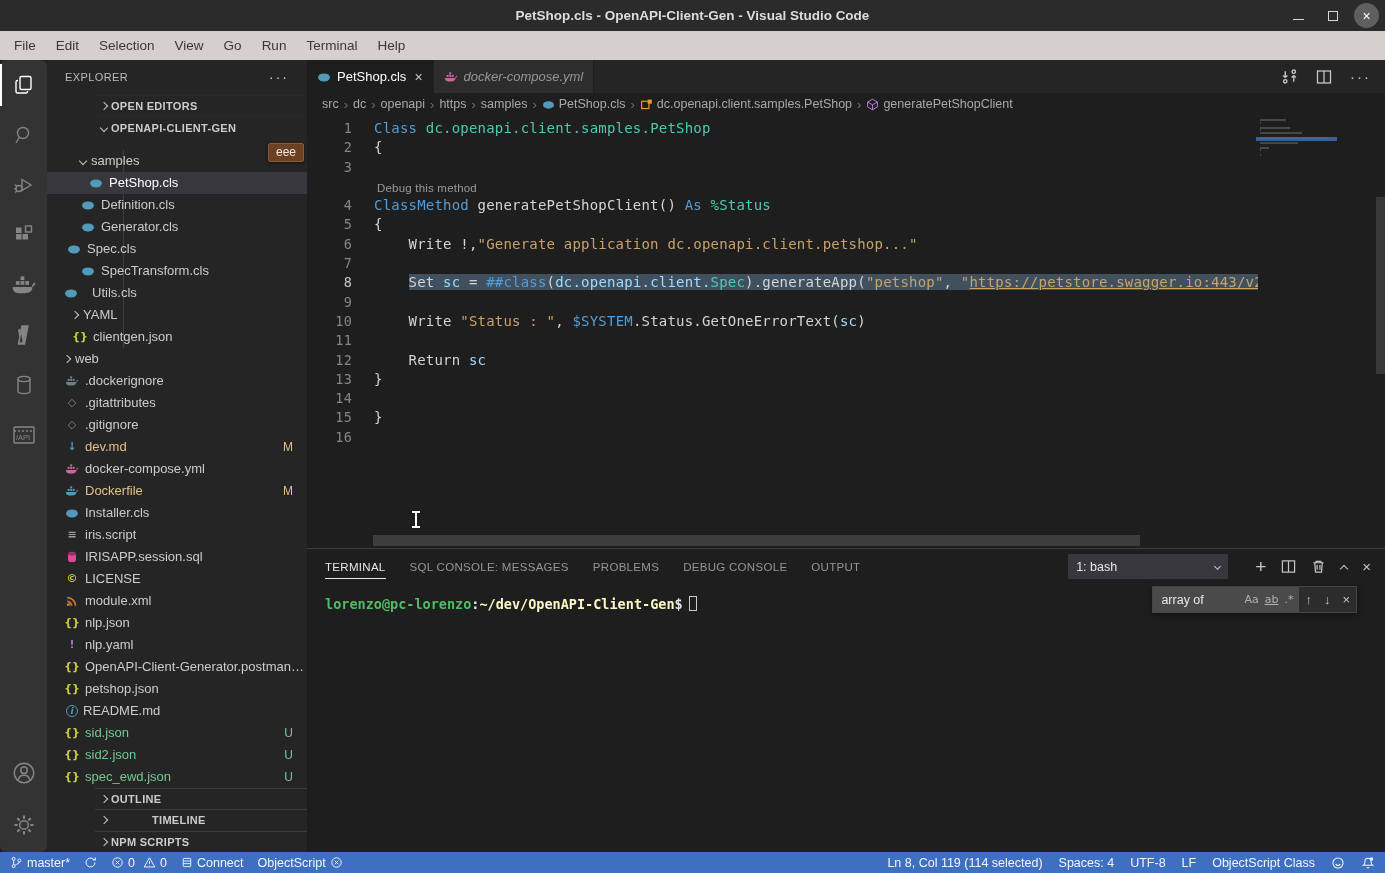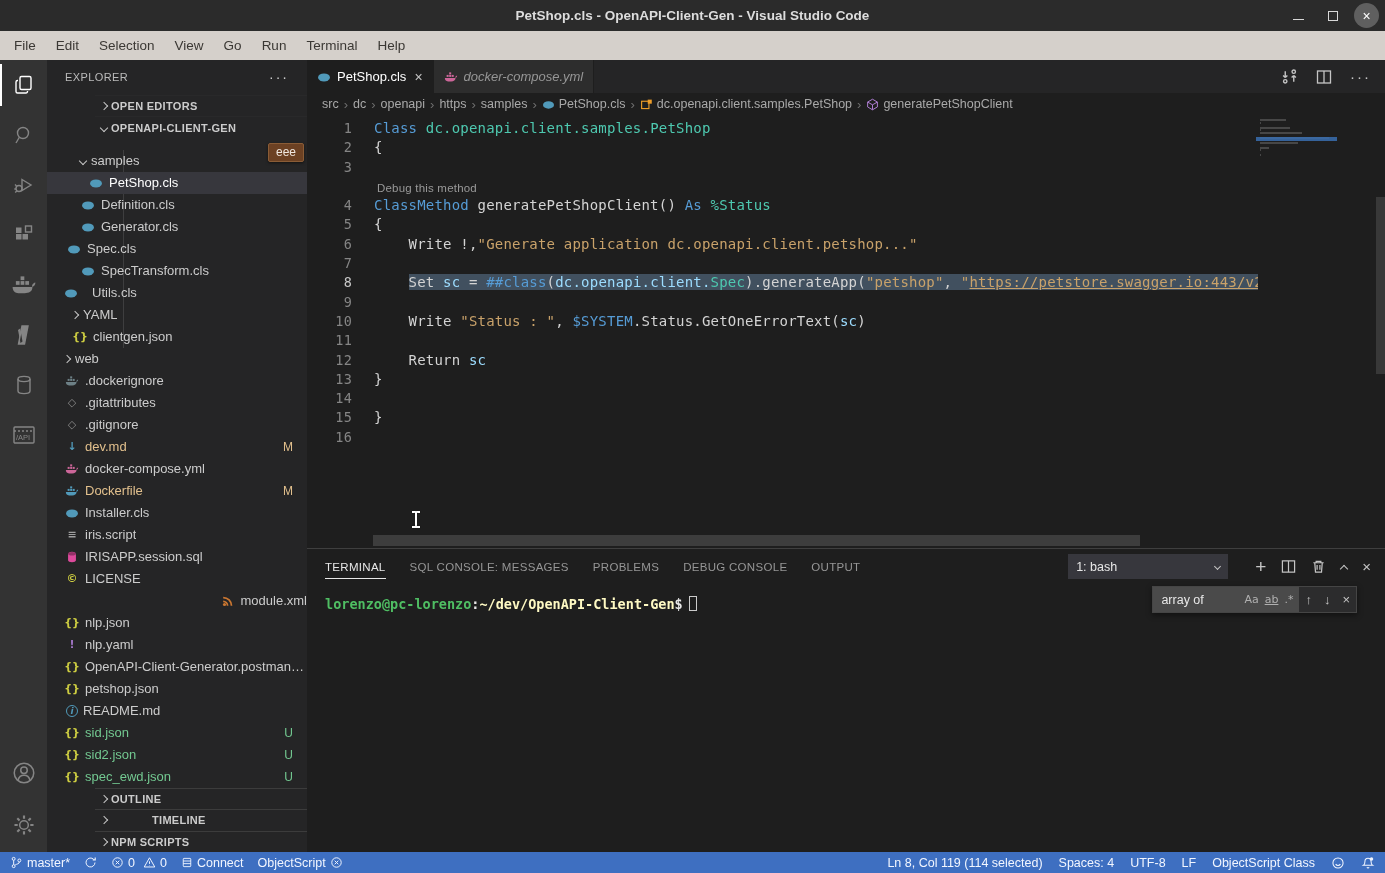--- a/index.html
+++ b/index.html
@@ -17,21 +17,21 @@
   #btn-min .bar { width:11px; height:1.5px; background:#d8d8d8; margin-top:8px; }
   #btn-max .box { width:10px; height:10px; border:1.5px solid #d8d8d8; }
 
   
   #menubar { position:absolute; left:0; top:31px; width:1385px; height:29px; background:#d5d0cb;
     display:flex; align-items:center; padding-left:4px; }
   .menu-item { color:#3b3834; font-size:13.5px; padding:0 10px; height:100%; display:flex; align-items:center; }
 
   
   #activitybar { position:absolute; left:0; top:60px; width:47px; height:792px; background:#333333;
-    display:flex; flex-direction:column; align-items:center; }
+    display:flex; flex-direction:column; align-items:center;border-radius:6px; }
   .act-item { width:47px; height:50px; display:flex; align-items:center; justify-content:center; color:#858585; position:relative; }
   .act-item.active { color:#ffffff; }
   .act-item.active::before { content:""; position:absolute; left:0; top:4px; bottom:4px; width:2px; background:#ffffff; }
   .act-spacer { flex:1; }
   .act-item svg { stroke:currentColor; fill:none; stroke-width:1.4; }
   .act-item svg .fil { fill:currentColor; stroke:none; }
 
   
   #sidebar { position:absolute; left:47px; top:60px; width:260px; height:792px; background:#252526;
     color:#cccccc; display:flex; flex-direction:column; overflow:hidden; }
@@ -396,21 +396,21 @@
           <svg viewBox="0 0 16 16">
             <use href="#sym-db" fill="#dd4a9b"></use>
           </svg>
         </span>
         <span class="label">IRISAPP.session.sql</span>
       </div>
       <div class="trow" style="padding-left: 17px;">
         <span class="fi" style="color: rgb(203, 203, 65);">©</span>
         <span class="label">LICENSE</span>
       </div>
-      <div class="trow" style="padding-left: 17px; justify-content: flex-end;">
+      <div class="trow" style="padding-left: 17px;">
         <span class="fi">
           <svg viewBox="0 0 16 16">
             <use href="#sym-rss" fill="#cb7731"></use>
           </svg>
         </span>
         <span class="label">module.xml</span>
       </div>
       <div class="trow" style="padding-left: 17px;">
         <span class="fi" style="color: rgb(203, 203, 65);">{}</span>
         <span class="label">nlp.json</span>

